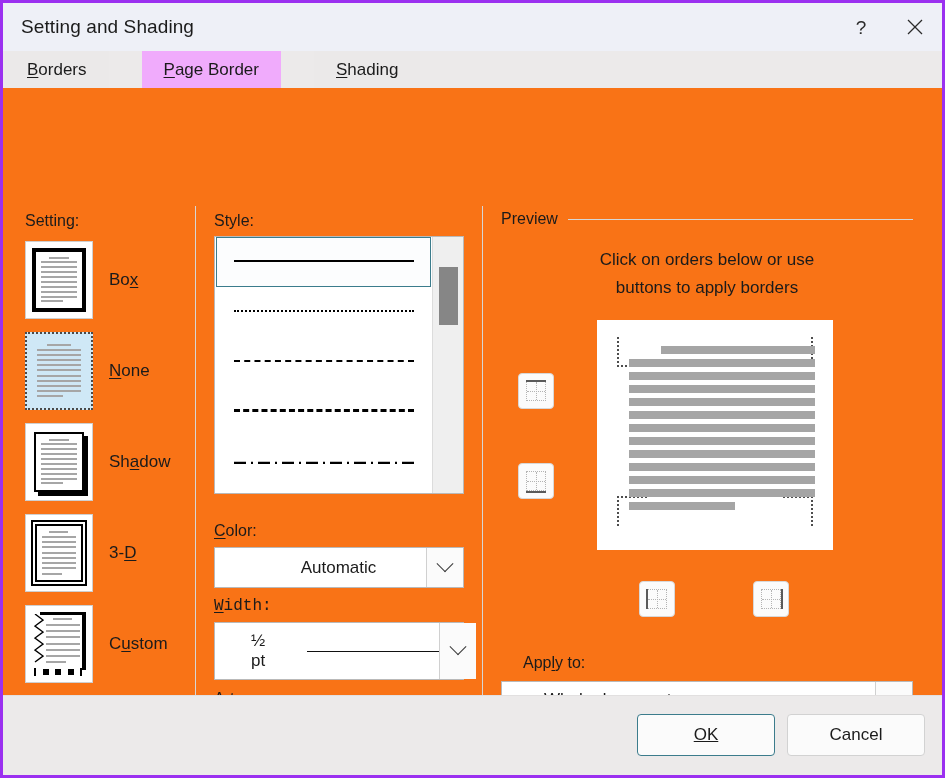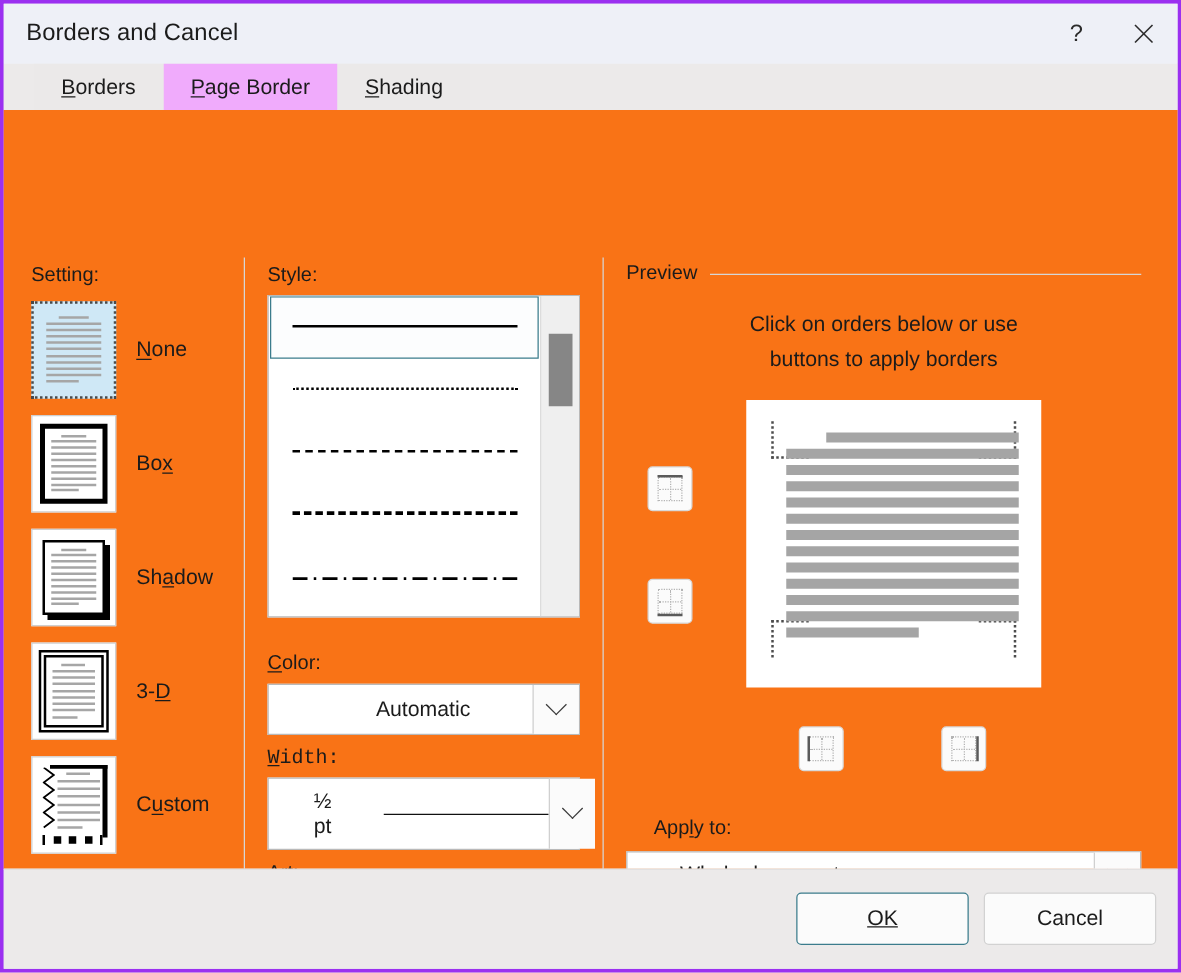--- a/index.html
+++ b/index.html
@@ -64,22 +64,23 @@
   }
 
   
   .tabstrip {
     position: relative;
     flex: 0 0 37px;
     height: 37px;
     background: #eceaea;
     display: flex;
     align-items: flex-end;
-    padding-left: 24px;
-    box-sizing: border-box;
+    padding-left: 2px;
+    box-sizing: border-box;
+    gap: 33px;
   }
   .tab {
     height: 37px;
     padding: 0 22px;
     display: flex;
     align-items: center;
     font-size: 17px;
     color: #1b1b1b;
     background: #ebe9e9;
     cursor: default;
@@ -393,21 +394,21 @@
     background: #eceaea;
     border-top: 1px solid #e2e0e0;
   }
 </style>
 </head>
 <body>
 
 <div class="window">
 
   <div class="titlebar">
-    <div class="title-text">Borders and Cancel</div>
+    <div class="title-text">Setting and Shading</div>
     <div class="titlebar-buttons">
       <div class="tb-btn">
         <span class="q">?</span>
       </div>
       <div class="tb-btn">
         <svg width="18" height="18" viewBox="0 0 18 18">
           <line x1="2" y1="2" x2="16" y2="16" stroke="#2b2b2b" stroke-width="1.3"></line>
           <line x1="16" y1="2" x2="2" y2="16" stroke="#2b2b2b" stroke-width="1.3"></line>
         </svg>
       </div>
@@ -429,58 +430,58 @@
   <div class="content">
 
     <div class="vdiv" style="left:192px; top:118px; height:570px;"></div>
     <div class="vdiv" style="left:479px; top:118px; height:570px;"></div>
 
     <div class="grp-label" style="left:22px; top:124px;">Setting:</div>
 
     <div class="setting-col">
 
       <div class="setting-row">
+        <div class="thumb-wrap">
+          <div class="pg box">
+            <div class="pg-lines">
+              <i class="first"></i>
+                <i></i>
+                <i></i>
+                <i></i>
+                <i></i>
+                <i></i>
+                <i></i>
+                <i></i>
+                <i></i>
+                <i class="last"></i>
+            </div>
+          </div>
+        </div>
+        <div class="setting-label">Bo<u>x</u></div>
+      </div>
+
+      <div class="setting-row">
         <div class="thumb-wrap selected">
           <div class="pg sel-inner">
             <div class="pg-lines">
               <i class="first"></i>
                 <i></i>
                 <i></i>
                 <i></i>
                 <i></i>
                 <i></i>
                 <i></i>
                 <i></i>
                 <i></i>
                 <i></i>
                 <i class="last"></i>
             </div>
           </div>
         </div>
         <div class="setting-label"><u>N</u>one</div>
-      </div>
-
-      <div class="setting-row">
-        <div class="thumb-wrap">
-          <div class="pg box">
-            <div class="pg-lines">
-              <i class="first"></i>
-                <i></i>
-                <i></i>
-                <i></i>
-                <i></i>
-                <i></i>
-                <i></i>
-                <i></i>
-                <i></i>
-                <i class="last"></i>
-            </div>
-          </div>
-        </div>
-        <div class="setting-label">Bo<u>x</u></div>
       </div>
 
       <div class="setting-row">
         <div class="thumb-wrap">
           <div class="pg shadow">
             <div class="pg-lines">
               <i class="first"></i>
                 <i></i>
                 <i></i>
                 <i></i>

